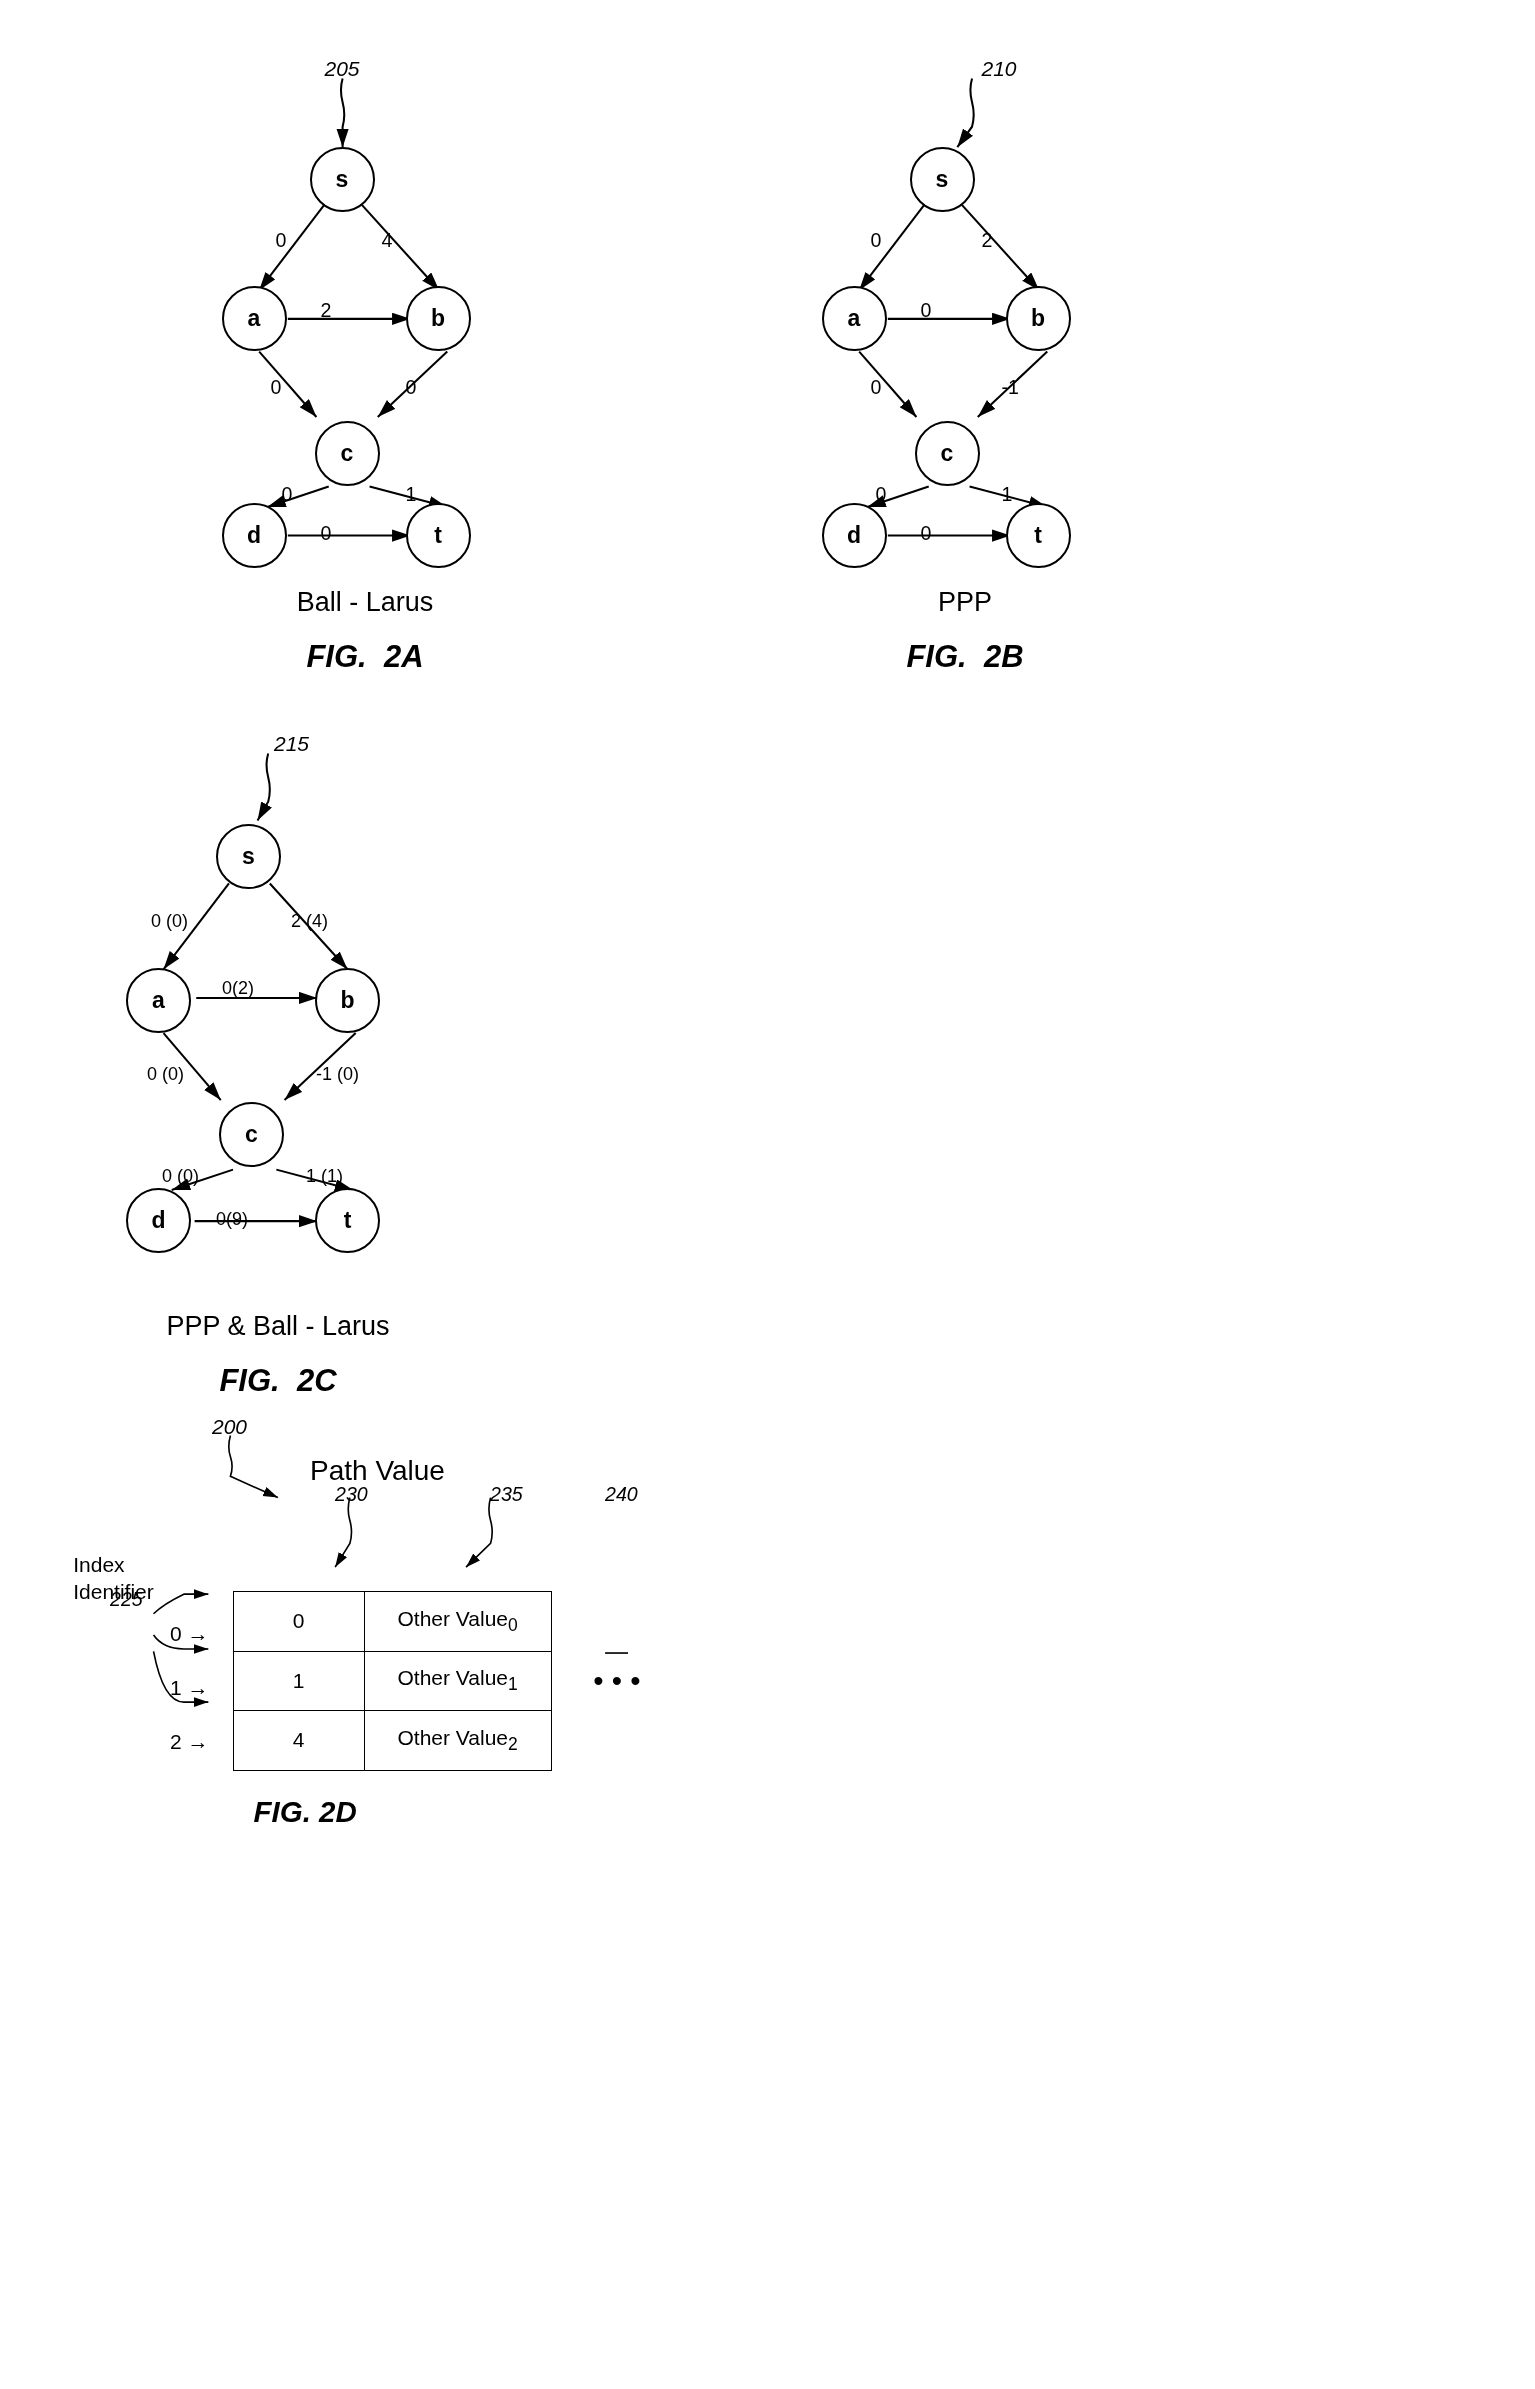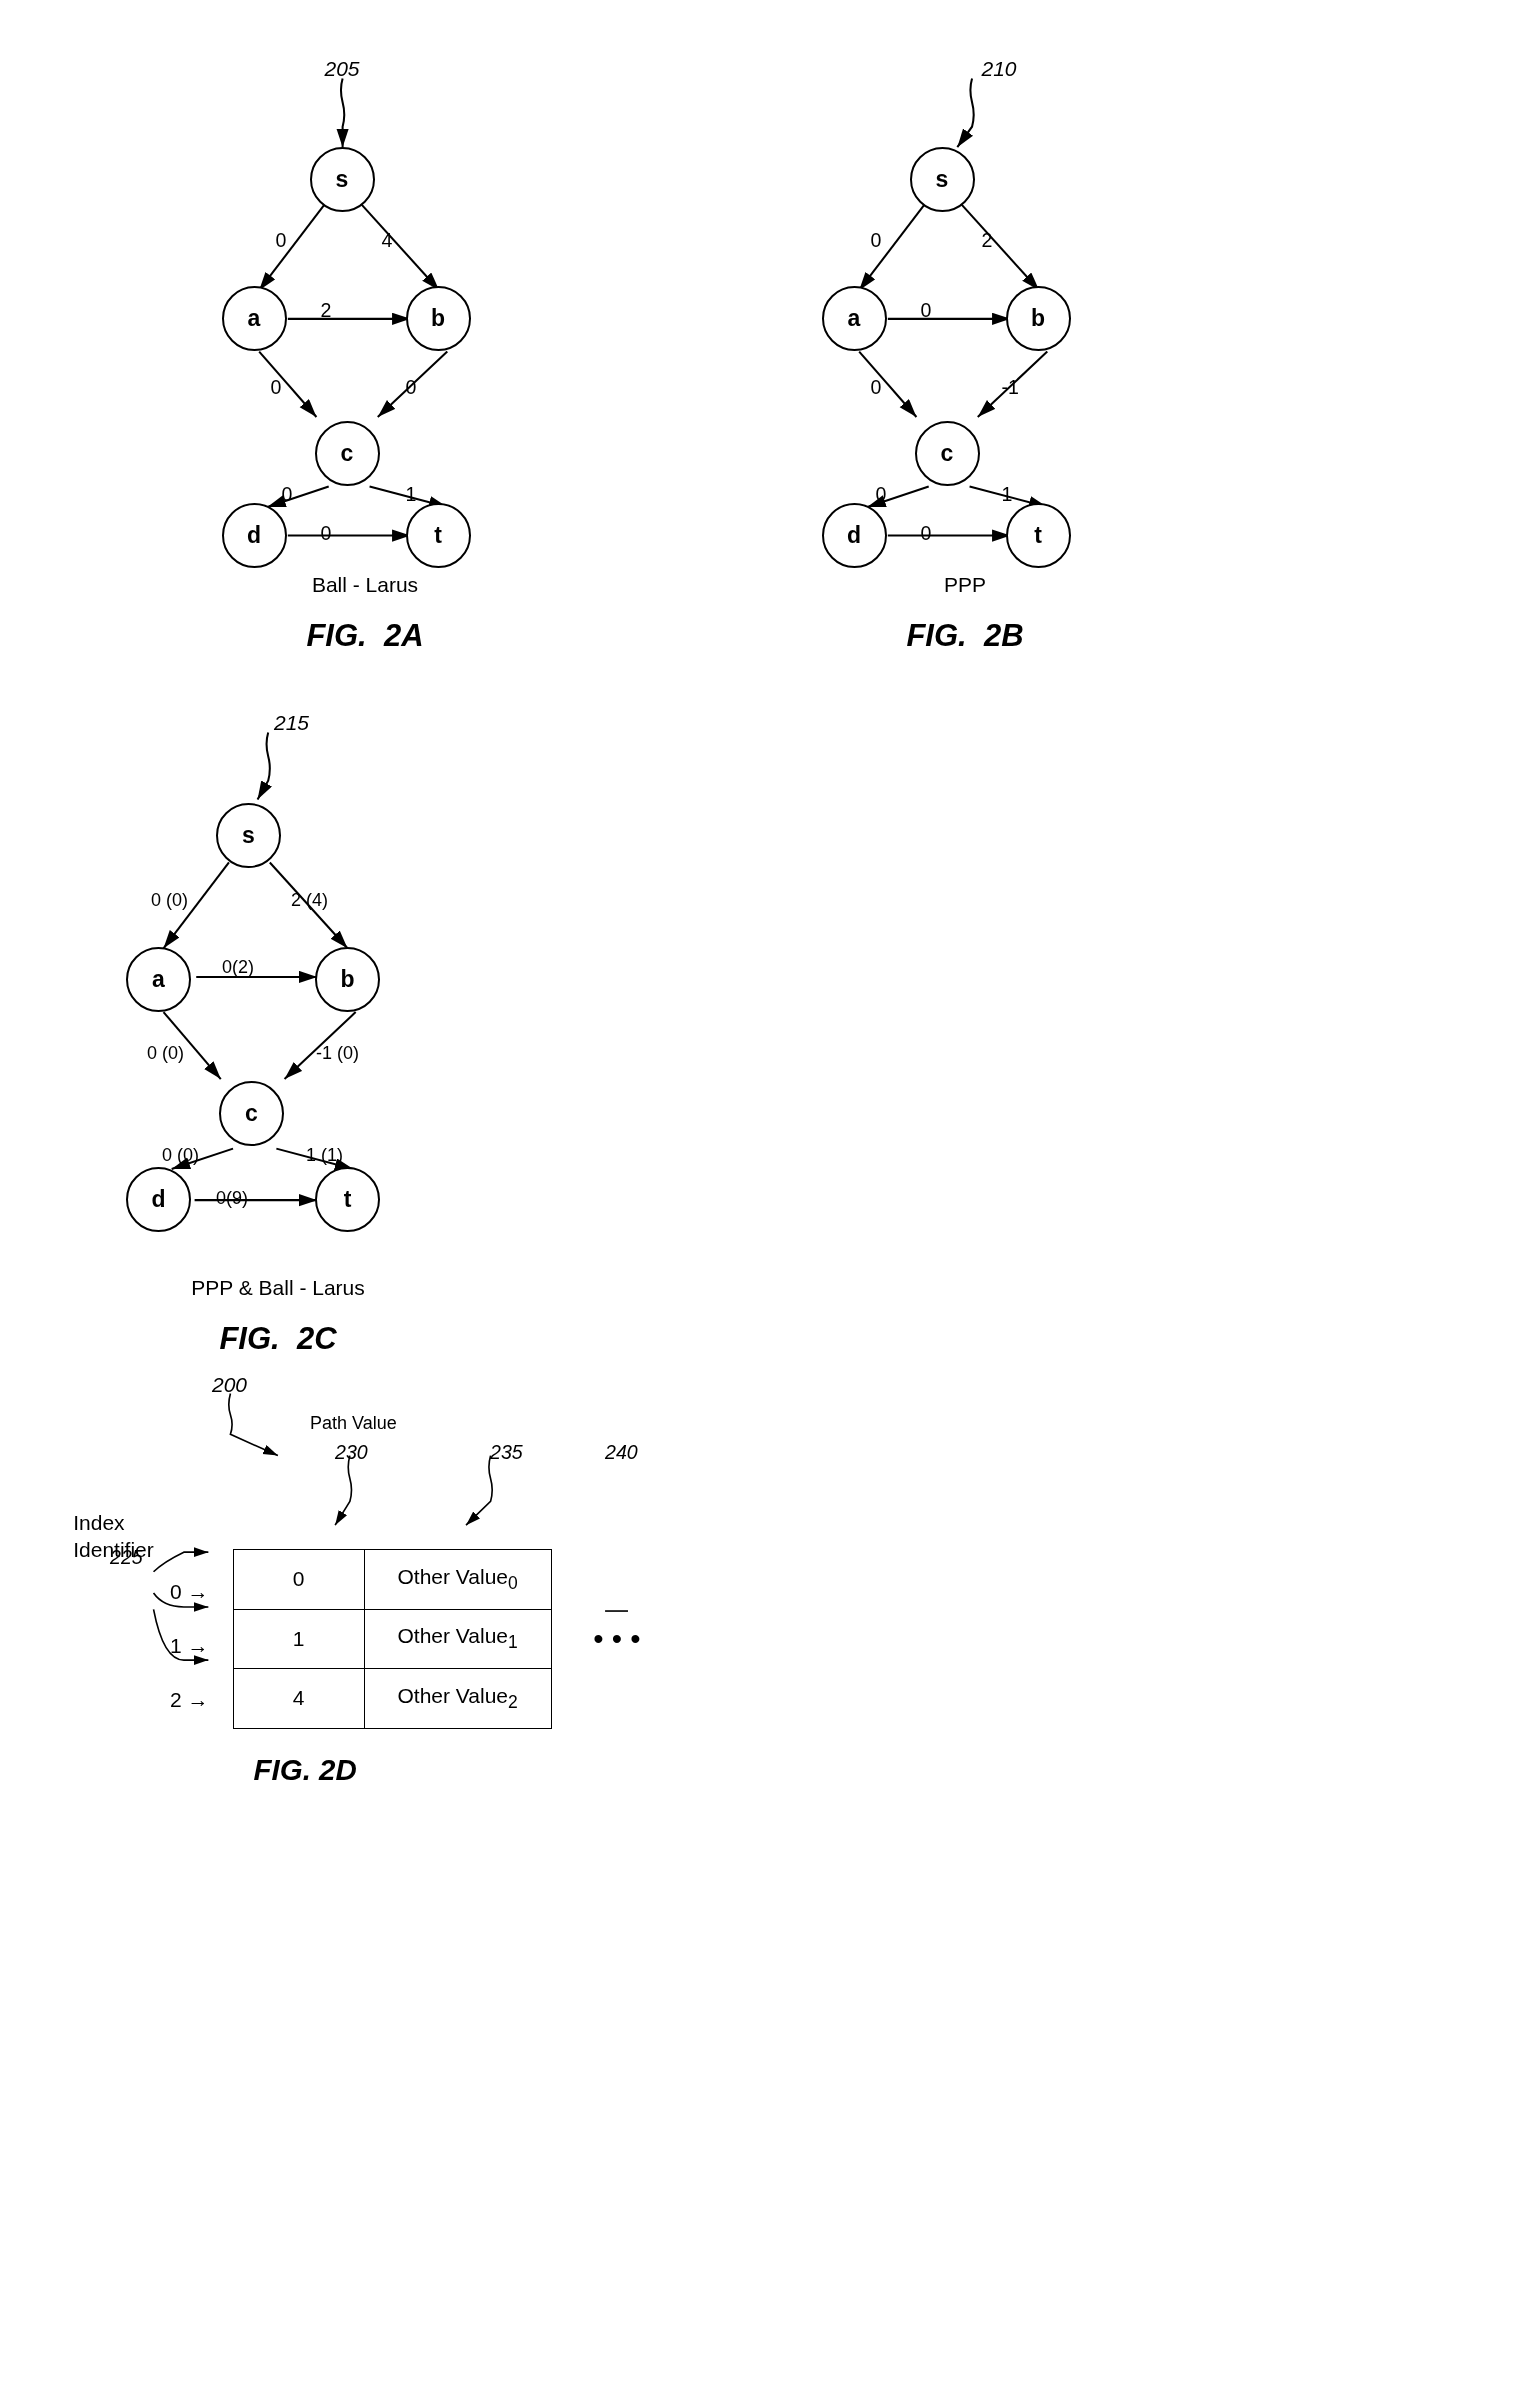--- a/index.html
+++ b/index.html
@@ -61,22 +61,22 @@
     }
 
     .edge-label {
       position: absolute;
       font-size: 19.6px;
       font-weight: normal;
       z-index: 20;
     }
 
     .graph-title {
-      font-size: 21px;
-      margin-top: 17px;
+      font-size: 27px;
+      margin-top: 31px;
       text-align: center;
     }
 
     .fig-label {
       font-size: 31px;
       font-weight: bold;
       font-style: italic;
       text-align: center;
       margin-top: 21px;
     }
@@ -291,21 +291,21 @@
 
           <path d="M 108 258 Q 120 275 145 275 L 175 275" stroke="#000" stroke-width="2" fill="none" marker-end="url(#arrow4)"></path>
 
           <path d="M 108 278 Q 120 340 145 340 L 175 340" stroke="#000" stroke-width="2" fill="none" marker-end="url(#arrow4)"></path>
 
           <line x1="660" y1="280" x2="688" y2="280" stroke="#000" stroke-width="2"></line>
         </svg>
 
         <div style="position:relative; padding-top:24.5px; padding-left:24.5px;">
 
-          <div style="font-size:18px; position:absolute; top:31px; left:245px;">Path Value</div>
+          <div style="font-size:28px; position:absolute; top:31px; left:245px;">Path Value</div>
 
           <div style="font-size:19.6px; font-style:italic; position:absolute; top:59px; left:270px;">230</div>
 
           <div style="font-size:19.6px; font-style:italic; position:absolute; top:59px; left:425px;">235</div>
 
           <div style="font-size:19.6px; font-style:italic; position:absolute; top:59px; left:540px;">240</div>
 
           <div style="font-size:21px; position:absolute; top:127px; left:8.2px; line-height:1.3;">Index<br>Identifier</div>
 
           <div style="font-size:19.6px; font-style:italic; position:absolute; top:164px; left:45px;">225</div>

